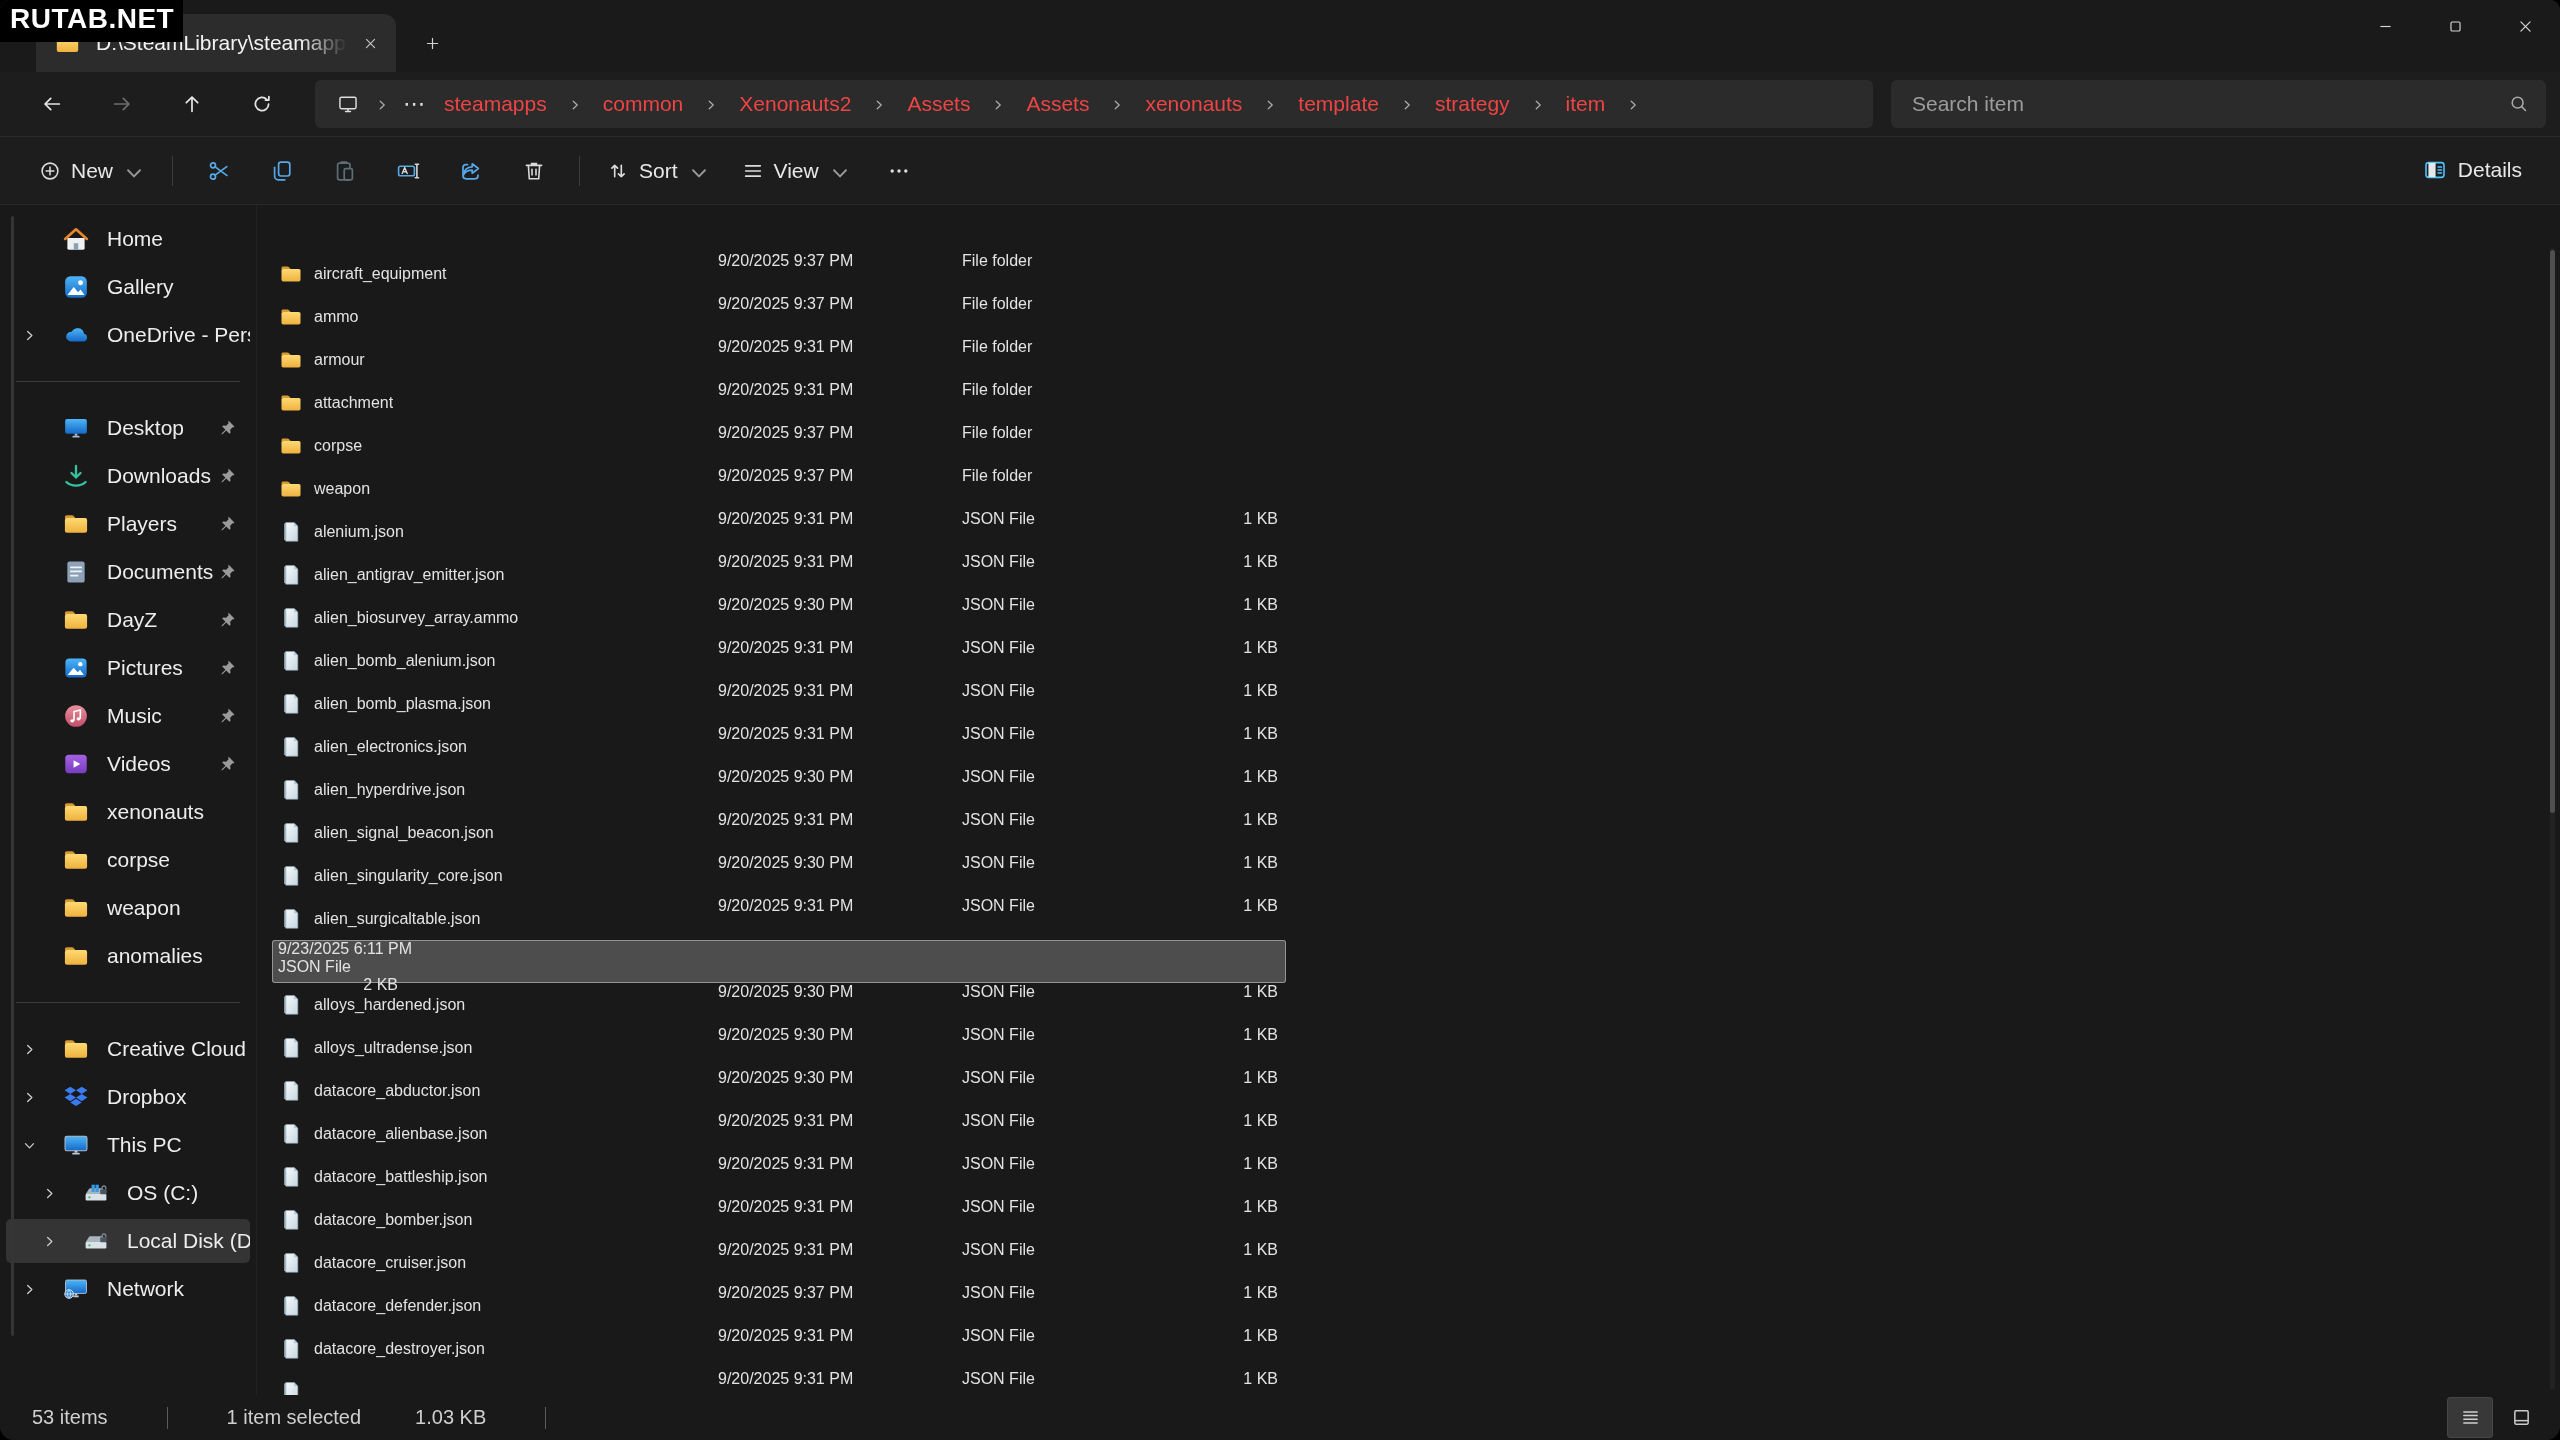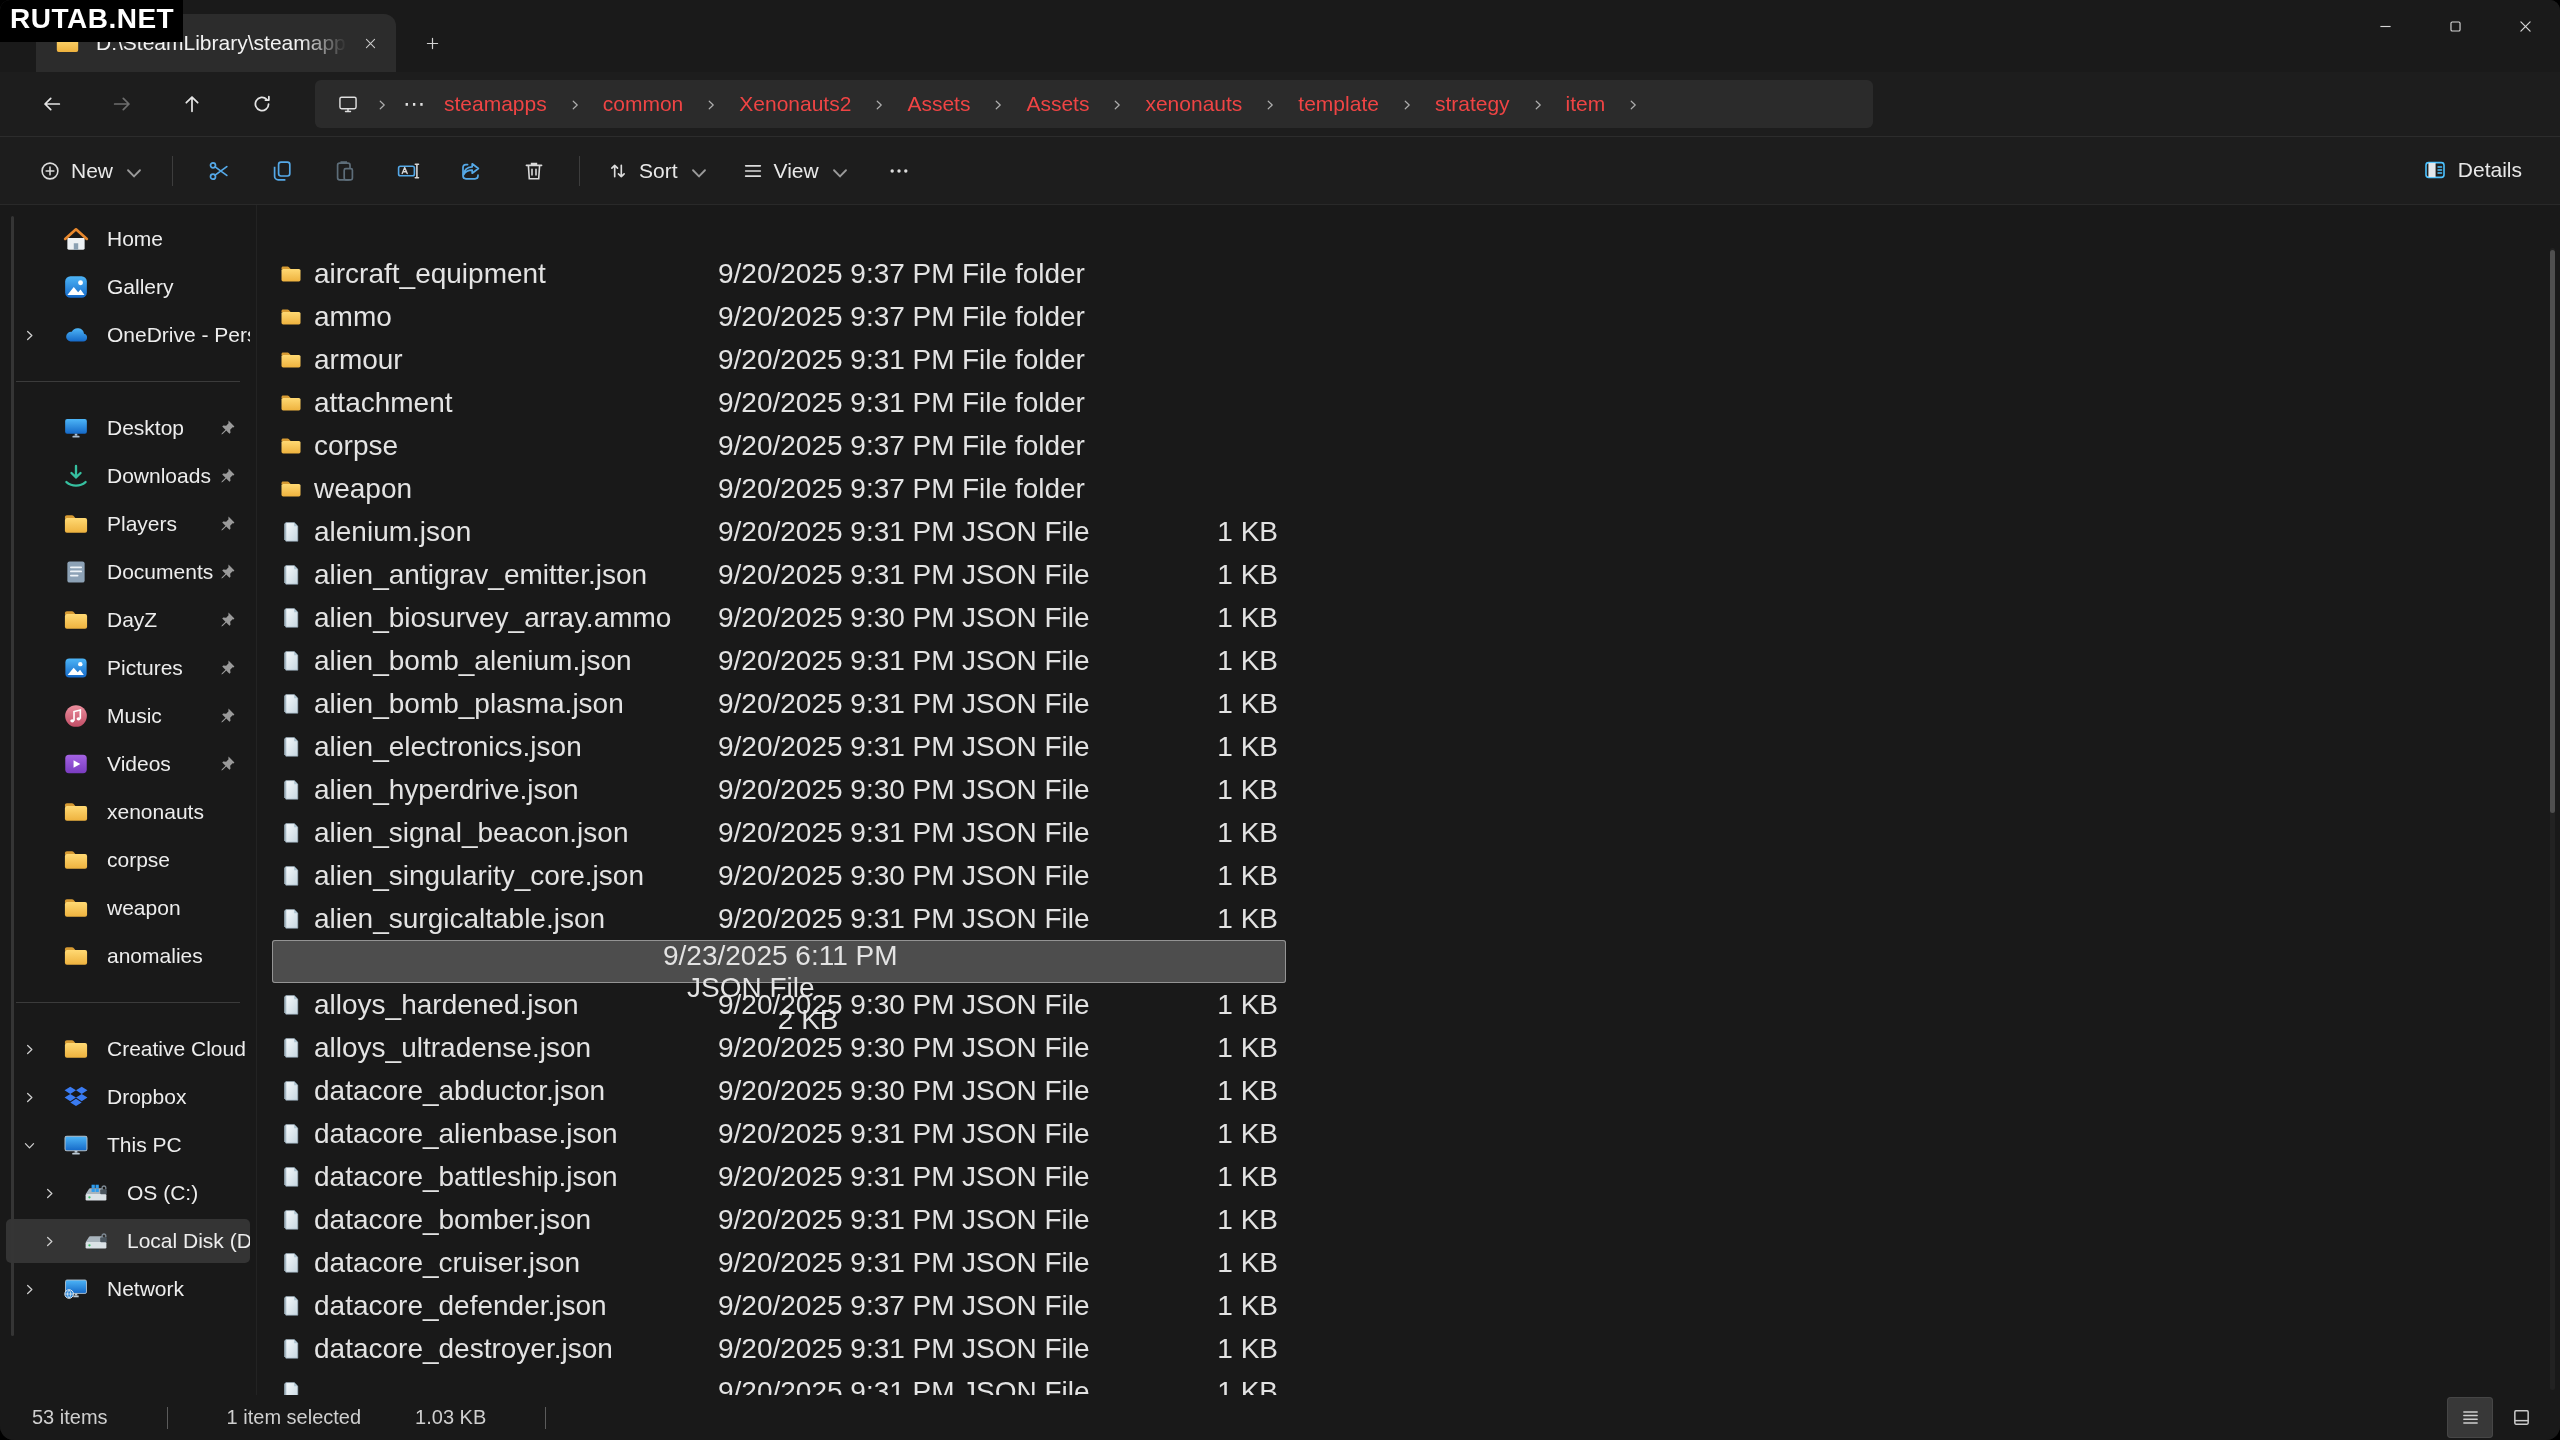--- a/index.html
+++ b/index.html
@@ -89,21 +89,21 @@
   .hc { position:relative; height:34px; display:flex; align-items:center; }
   .hc::after { content:""; position:absolute; right:0; top:4px; height:26px; width:1px; background:#3d3d3d; }
   .hc-name { width:440px; padding-left:18px; }
   .hc-date { width:244px; padding-left:6px; }
   .hc-type { width:196px; padding-left:6px; }
   .hc-size { width:133px; padding-left:8px; }
   .sort-caret { position:absolute; left:218px; top:-7px; width:14px; height:14px; }
 
   
   .rows { position:absolute; left:272px; top:252px; width:1014px; bottom:45px; overflow:hidden; }
-  .frow { height:43px; display:flex; align-items:center; font-size:28px; color:#e3e3e3; border-radius:3px; }
+  .frow { height:43px; display:flex; font-size:16px; color:#e3e3e3; border-radius:3px; }
   .frow.selected { background:#4d4d4d; box-shadow:inset 0 0 0 1px #949494;flex-direction:column; }
   .fc-name { width:440px; display:flex; align-items:center; gap:11px; padding-left:7px; overflow:hidden; }
   .f-icon { width:24px; height:24px; flex:none; }
   .f-label { white-space:nowrap; overflow:hidden; }
   .fc-date { width:244px; padding-left:6px; }
   .fc-type { width:196px; padding-left:6px; }
   .fc-size { width:133px; padding-right:7px; text-align:right; }
 
   .fl-scroll-track { position:absolute; right:5px; top:248px; bottom:50px; width:5px; background:#222; border-radius:3px; }
   .fl-scroll-thumb { position:absolute; right:5px; top:250px; width:5px; height:563px; background:#4f4f4f; border-radius:3px; }
@@ -328,20 +328,29 @@
           <span class="crumb-group">
             <button class="crumb">item</button>
             <span class="bc-chev ic">
               <svg viewBox="0 0 24 24" fill="none" stroke="#cfcfcf" stroke-width="2" stroke-linecap="round" stroke-linejoin="round">
                 <path d="M9 5.5l6.8 6.5L9 18.5"></path>
               </svg>
             </span>
           </span>
         </span>
     </div>
+    <div class="search-box">
+      <input class="search-input" type="text" placeholder="Search item" style="">
+      <span class="search-icon ic">
+          <svg viewBox="0 0 24 24" fill="none" stroke="#a8a8a8" stroke-width="1.8" stroke-linecap="round">
+            <circle cx="11" cy="11" r="6.2"></circle>
+            <path d="M15.6 15.6L20 20"></path>
+          </svg>
+        </span>
+    </div>
   </div>
 
   <div class="commandbar">
     <div class="cmd-left">
       <button class="cmd-btn">
         <span class="ic">
             <svg viewBox="0 0 24 24" fill="none" stroke="#dcdcdc" stroke-width="1.7" stroke-linecap="round">
               <circle cx="12" cy="12" r="8.6"></circle>
               <path d="M12 7.8v8.4M7.8 12h8.4"></path>
             </svg>

